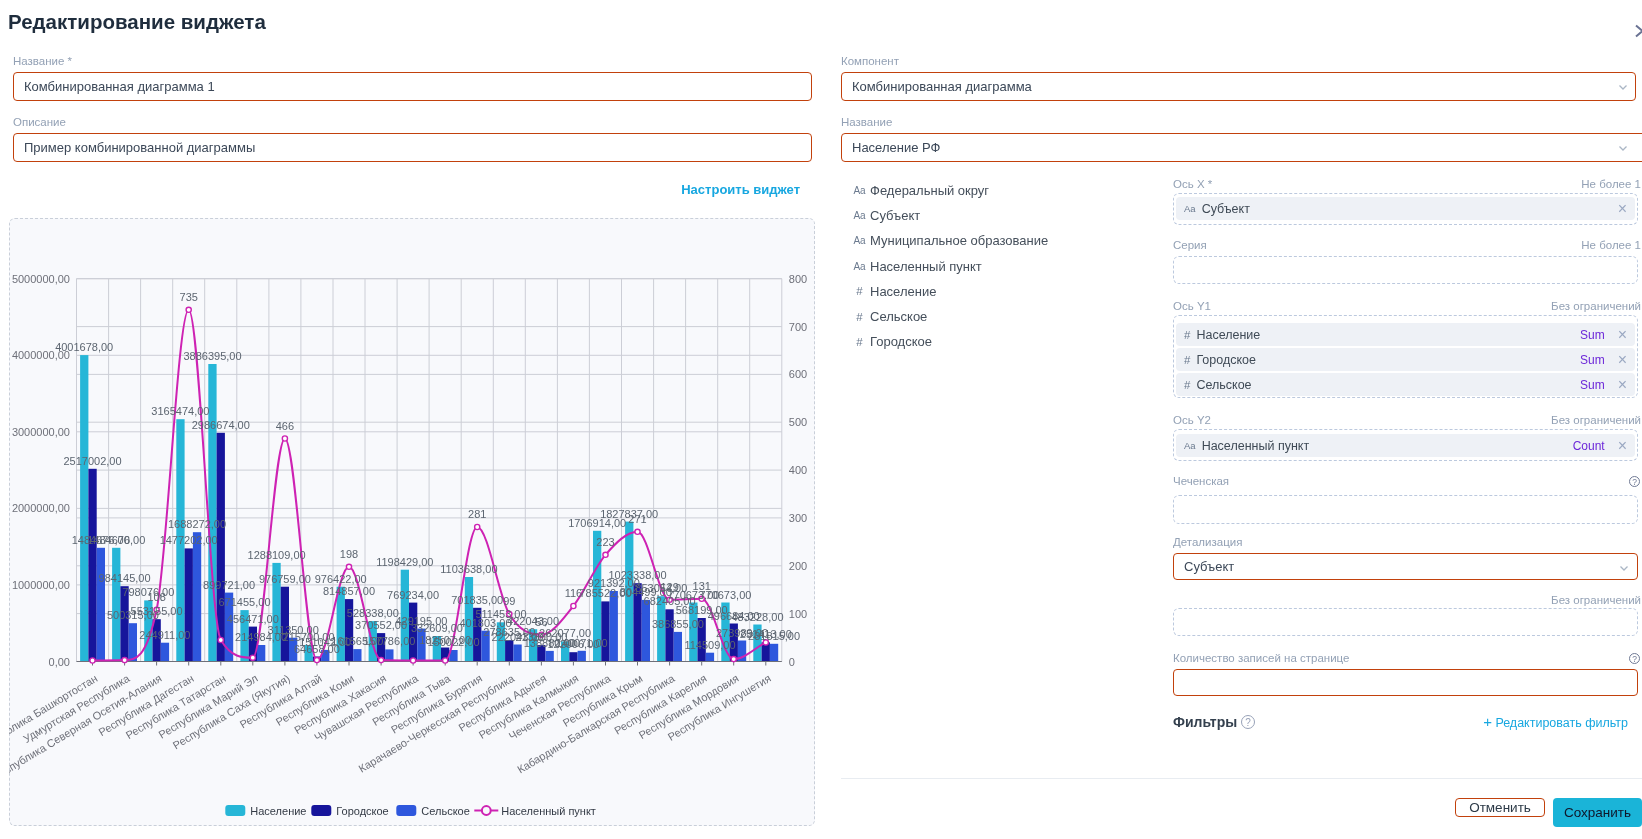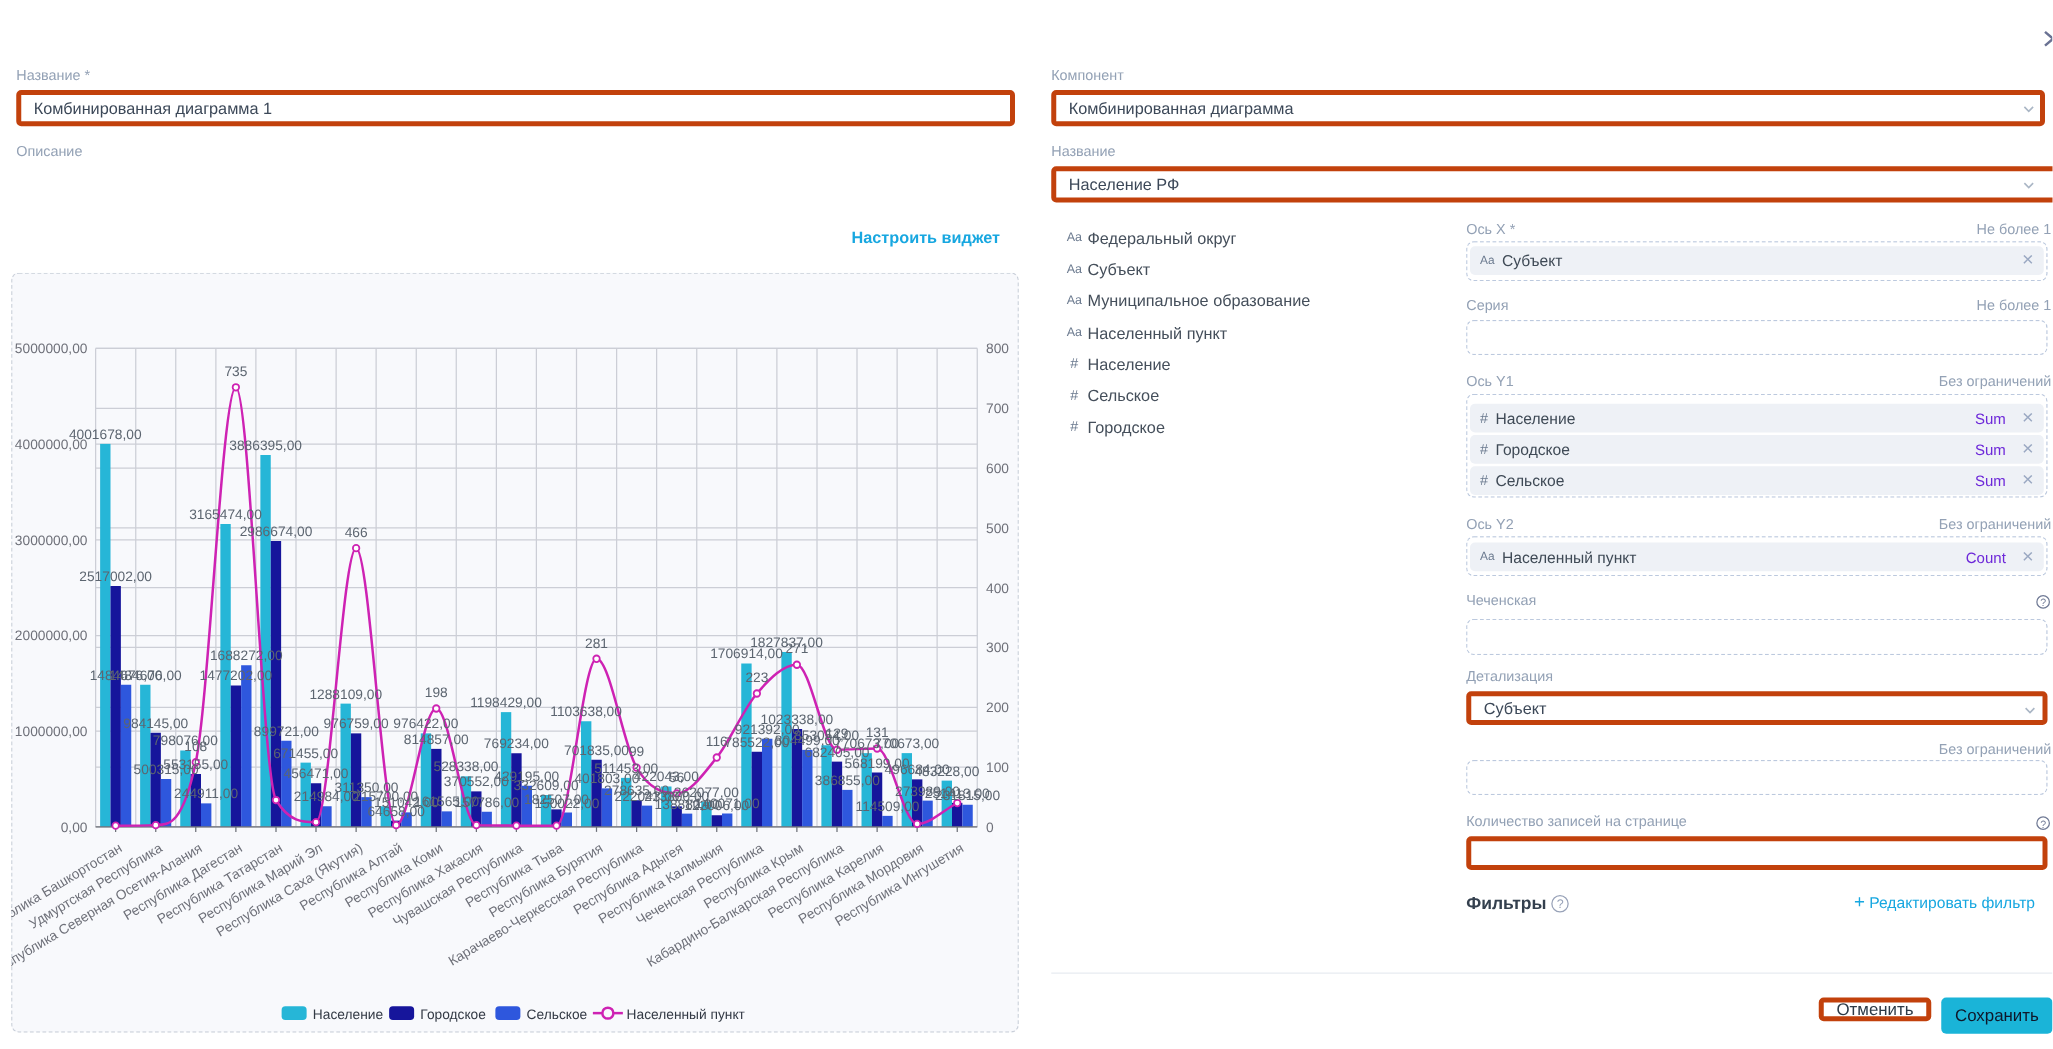--- a/index.html
+++ b/index.html
@@ -1,39 +1,41 @@
 <!DOCTYPE html>
 <html><head><meta charset="utf-8"><title>w</title><style>
 *{margin:0;padding:0;box-sizing:border-box}
 html,body{width:1642px;height:839px;background:#fff;font-family:'Liberation Sans',sans-serif;overflow:hidden}
 #app{position:relative;width:1642px;height:839px}
 .abs{position:absolute}
 .lbl{font-size:11.5px;color:#93a1b5}
 .hint{font-size:11.5px;color:#93a1b5}
-.inp{border:4px solid #c2410c;border-radius:4px;background:#fff;font-size:13px;color:#3c4858;display:flex;align-items:center;padding:0 10px}
+.inp{border:1px solid #c2410c;border-radius:4px;background:#fff;font-size:13px;color:#3c4858;display:flex;align-items:center;padding:0 10px}
 .dash{border:1px dashed #bcc9de;border-radius:6px;background:#fff}
 .chip{position:absolute;background:#eef1f6;border-radius:4px;display:flex;align-items:center;font-size:12.5px;color:#3f4a56;padding:0 8px}
 .chip .pre{font-size:9.5px;color:#6b7a8f;margin-right:6px}
 .chip .x{margin-left:auto;color:#9aa8c2;font-size:16px;font-weight:400;line-height:1}
 .chip .agg{margin-left:auto;color:#6d28d9;font-size:12px}
 .chip .agg+.x{margin-left:13px}
 .fitem{position:absolute;font-size:13px;color:#454f5b;display:flex;align-items:center}
 .fitem .pre{font-size:10px;color:#6b7a8f;width:17px;text-align:center;margin-right:2px;flex:none}
 .pnum{font-size:11.5px !important}
 .link{color:#17a7e0;font-size:13px}
 .q{display:inline-block;width:11px;height:11px;border:1px solid #707a95;border-radius:50%;color:#707a95;font-size:8.5px;text-align:center;line-height:10px}
 .qbig{width:14px;height:14px;font-size:10px;line-height:13px;border-color:#98a2b8;color:#98a2b8}
 </style></head><body>
 <div id="app">
+<div class="abs" style="left:8px;top:10px;font-size:20.5px;font-weight:700;color:#1f2d3d">Редактирование виджета</div>
 <svg class="abs" style="left:1630px;top:20px" width="12" height="22" viewBox="0 0 12 22">
       <path d="M6 5.5 L12.5 11 L6 16.5" fill="none" stroke="#6a7293" stroke-width="2"></path>
     </svg>
 <div class="abs lbl" style="left:13px;top:55px">Название *</div>
 <div class="abs inp" style="left:13px;top:72px;width:799px;height:29px">Комбинированная диаграмма 1</div>
 <div class="abs lbl" style="left:13px;top:116px">Описание</div>
+<div class="abs inp" style="left:13px;top:133px;width:799px;height:29px">Пример комбинированной диаграммы</div>
 <div class="abs link" style="right:842px;top:182px;font-weight:700">Настроить виджет</div>
 <div class="abs lbl" style="left:841px;top:55px">Компонент</div>
 <div class="abs inp" style="left:841px;top:72px;width:795px;height:29px">Комбинированная диаграмма</div>
 <svg class="abs" style="left:1617px;top:81px" width="12" height="12" viewBox="0 0 12 12">
       <path d="M2.5 4.5 L6 8 L9.5 4.5" fill="none" stroke="#aab6c5" stroke-width="1.3"></path>
     </svg>
 <div class="abs lbl" style="left:841px;top:116px">Название</div>
 <div class="abs inp" style="left:841px;top:133px;width:811px;height:29px">Население РФ</div>
 <svg class="abs" style="left:1617px;top:142px" width="12" height="12" viewBox="0 0 12 12">
       <path d="M2.5 4.5 L6 8 L9.5 4.5" fill="none" stroke="#aab6c5" stroke-width="1.3"></path>

